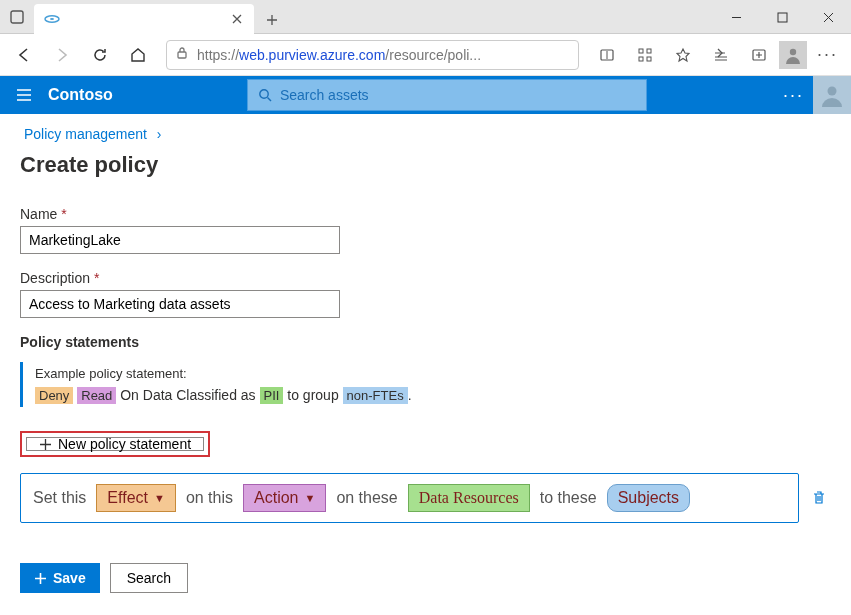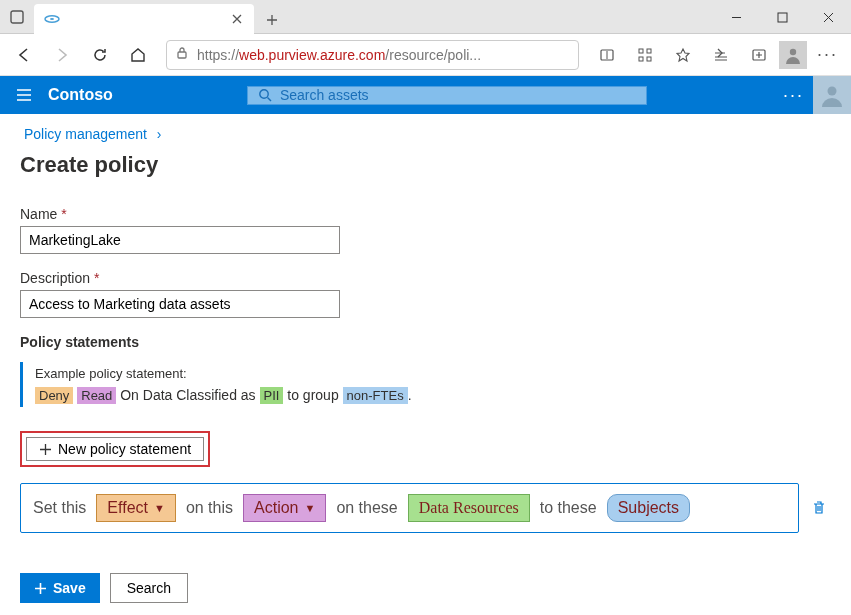--- a/index.html
+++ b/index.html
@@ -19,28 +19,28 @@
     .winbtn { width:46px; height:34px; display:flex; align-items:center; justify-content:center; cursor:pointer; }
     
     
     .toolbar { height: 42px; display:flex; align-items:center; padding: 0 6px; gap:2px; border-bottom:1px solid #e1e1e1; }
     .tb-btn { width:36px; height:36px; display:flex; align-items:center; justify-content:center; cursor:pointer; border-radius:4px; }
     .tb-btn svg { color:#555; }
     .tb-btn.disabled svg { color:#bbb; }
     .addressbar { flex:1; height:30px; display:flex; align-items:center; border:1px solid #ccc; border-radius:4px; margin: 0 8px; padding:0 8px; gap:8px; }
     .addr-lock { color:#777; }
     .addr-url { font-size:14px; color:#777; white-space:nowrap; overflow:hidden; }
-    .addr-url .host { color:#b91c1c; }
+    .addr-url .host { color:#1d4ed8; }
     .avatar-sm { width:28px; height:28px; background:#d0d0d0; display:flex; align-items:center; justify-content:center; }
     
     
     .appbar { height: 38px; background:#0078d4; color:#fff; display:flex; align-items:center; padding:0 0 0 0; }
     .hamburger { width:48px; height:38px; display:flex; align-items:center; justify-content:center; cursor:pointer; }
     .brand { font-size:16px; font-weight:600; padding-right:24px; }
-    .searchbox { width:400px; height:19px; background:#83beec; display:flex; align-items:center; padding:0 10px; gap:8px; margin-left:110px; border:1px solid #4a9de0;}
+    .searchbox { width:400px; height:32px; background:#83beec; display:flex; align-items:center; padding:0 10px; gap:8px; margin-left:110px; border:1px solid #4a9de0;}
     .searchbox svg { color:#0b61a4; }
     .search-input { background:transparent; border:none; outline:none; color:#0b61a4; font-size:14px; flex:1; }
     .search-input::placeholder { color:#1a6fb8; }
     .appbar-spacer { flex:1; }
     .appbar-more { width:40px; height:38px; display:flex; align-items:center; justify-content:center; cursor:pointer; color:#fff; font-size:18px; letter-spacing:1px;}
     .appbar-avatar { width:38px; height:38px; background:#b0c8da; display:flex; align-items:center; justify-content:center; }
     
     
     .page { padding: 8px 20px 20px 20px; }
     .breadcrumb { padding:4px 0 10px 4px; }
@@ -56,21 +56,21 @@
     
     .example-box { border-left:3px solid #0078d4; padding:4px 0 4px 12px; margin-bottom:24px; }
     .example-label { font-size:13px; margin-bottom:6px; }
     .chip { padding:1px 4px; font-size:13px; }
     .chip-deny { background:#f5c88b; }
     .chip-read { background:#d59cdd; }
     .chip-pii { background:#9ad97e; }
     .chip-nonftes { background:#a8ceef; }
     
     .newstmt-wrap { display:inline-block; border:2px solid #d13438; padding:4px; margin-bottom:16px;}
-    .newstmt-btn { border:1px solid #8a8886; background:#fff; padding:4px 12px; font-size:14px; font-family:inherit; cursor:pointer; display:flex; align-items:center; gap:6px; height:24px;}
+    .newstmt-btn { border:1px solid #8a8886; background:#fff; padding:4px 12px; font-size:14px; font-family:inherit; cursor:pointer; display:flex; align-items:center; gap:6px; height:14px;}
     
     .stmt-row { display:flex; align-items:center; gap:8px; }
     .stmt-builder { flex:1; border:1px solid #0078d4; border-radius:2px; padding:10px 12px; display:flex; align-items:center; gap:10px; font-size:16px; color:#555; }
     .picker { display:flex; align-items:center; gap:6px; padding:4px 10px; border:1px solid #888; cursor:pointer; font-size:16px; color:#7f1d1d;}
     .picker.effect { background:#f5c893; border-color:#c78a3a; }
     .picker.action { background:#d8a3de; border-color:#a861b1; }
     .picker.resources { background:#a7e08f; border-color:#6fae58;font-family:Liberation Serif, serif; }
     .picker.subjects { background:#a8ceef; border-color:#6a9fcd;border-radius:10px; }
     .caret { font-size:11px; }
     .delete-stmt { width:24px; height:24px; display:flex; align-items:center; justify-content:center; cursor:pointer; color:#0078d4; }

